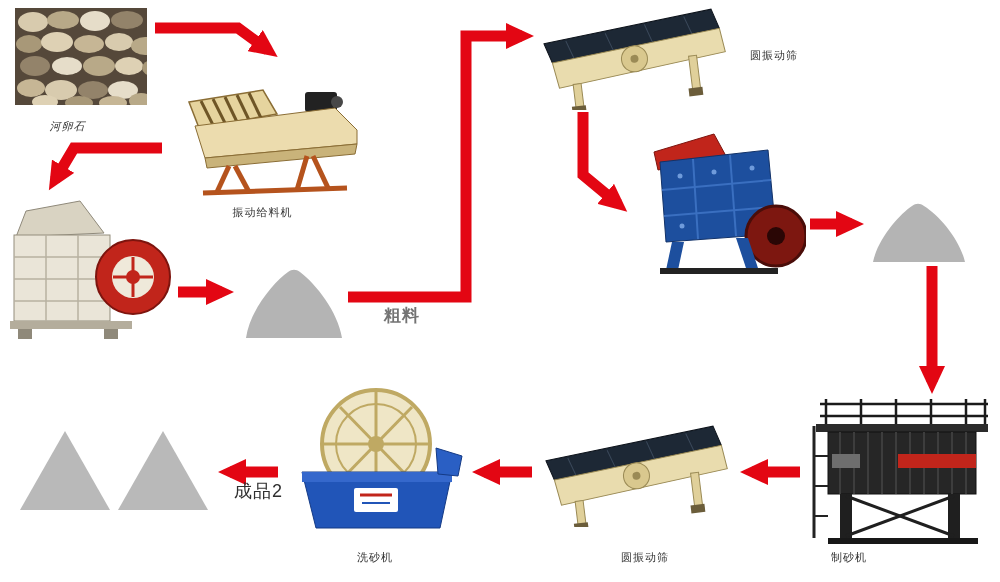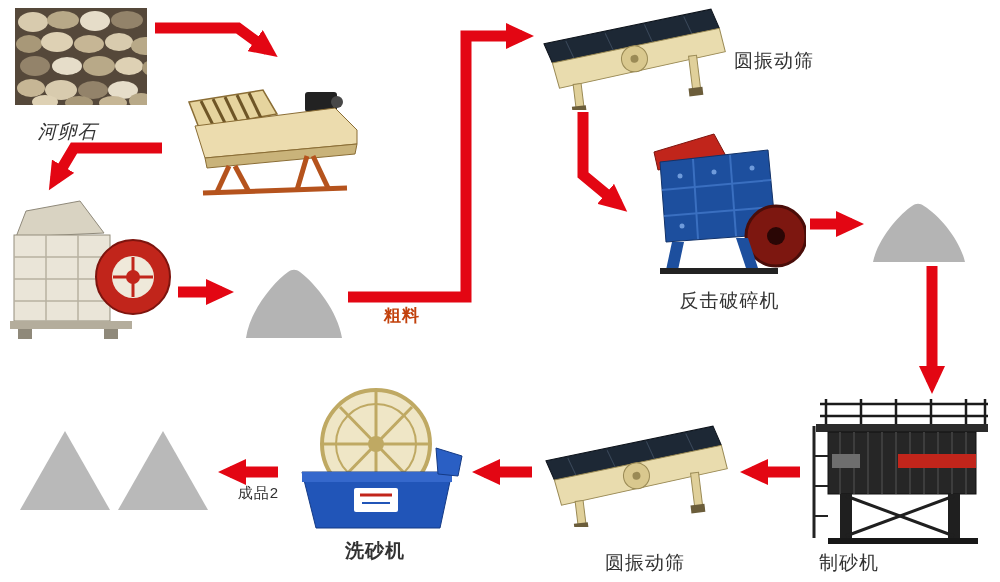--- a/index.html
+++ b/index.html
@@ -3,29 +3,29 @@
 <meta charset="utf-8">
 <style>
   html,body{margin:0;padding:0;background:#fff;}
   .canvas{
     position:relative;width:1000px;height:582px;background:#ffffff;overflow:hidden;
     font-family:"Liberation Sans","DejaVu Sans",sans-serif;
   }
   .node{position:absolute;}
   .illus svg{display:block;}
   .lbl{
-    position:absolute;text-align:center;font-size:19px;color:#333;
+    position:absolute;text-align:center;font-size:11px;color:#333;
     letter-spacing:1px;white-space:nowrap;
   }
   .mound-lbl{
-    position:absolute;width:100%;text-align:center;font-size:17px;font-weight:bold;color:#c2410c;
+    position:absolute;width:100%;text-align:center;font-size:17px;font-weight:bold;color:#737373;
     letter-spacing:1px;
   }
   .tri-lbl{
-    position:absolute;width:100%;bottom:10px;text-align:center;font-size:15px;color:#2f2f2f;
+    position:absolute;width:100%;bottom:10px;text-align:center;font-size:18px;color:#2f2f2f;
     letter-spacing:1px;
   }
   .arrows{position:absolute;left:0;top:0;pointer-events:none;}
 </style>
 </head>
 <body>
 
 <div class="canvas">
 
   <svg class="arrows" width="1000" height="582">
@@ -93,20 +93,21 @@
       <polygon points="20,78 172,64 170,74 22,88" fill="#c9b37a" stroke="#8a6d35"></polygon>
       <g stroke="#b5531d" stroke-width="5" fill="none">
         <path d="M44,86 L32,112"></path>
           <path d="M50,86 L64,112"></path>
         <path d="M122,76 L112,110"></path>
           <path d="M128,76 L144,110"></path>
         <path d="M18,113 L162,108"></path>
       </g>
     </svg>
   </div>
+  <div class="lbl" style="left:200px;top:205px;width:125px;">振动给料机</div>
 
   <div class="node illus" style="left:8px;top:195px;">
     <svg width="165" height="150" viewBox="0 0 165 150">
       <polygon points="18,16 72,6 96,38 8,42" fill="#d9d3c2" stroke="#8f897a"></polygon>
       <rect x="6" y="40" width="96" height="86" fill="#eae5d8" stroke="#938d7d"></rect>
       <g stroke="#b7b1a0" stroke-width="1.5">
         <line x1="6" y1="62" x2="102" y2="62"></line>
           <line x1="6" y1="84" x2="102" y2="84"></line>
         <line x1="6" y1="106" x2="102" y2="106"></line>
           <line x1="38" y1="40" x2="38" y2="126"></line>
@@ -169,21 +170,20 @@
         <circle cx="66" cy="50" r="2.5" fill="#6f9bdb"></circle>
       <circle cx="104" cy="46" r="2.5" fill="#6f9bdb"></circle>
         <circle cx="34" cy="104" r="2.5" fill="#6f9bdb"></circle>
       <circle cx="128" cy="114" r="30" fill="#7d1710" stroke="#4a0d09" stroke-width="3"></circle>
       <circle cx="128" cy="114" r="9" fill="#2a0605"></circle>
       <polygon points="24,120 36,120 30,148 18,148" fill="#1d4f9e"></polygon>
       <polygon points="88,116 100,116 110,146 98,146" fill="#1d4f9e"></polygon>
       <rect x="12" y="146" width="118" height="6" fill="#222"></rect>
     </svg>
   </div>
-  <div class="lbl" style="left:662px;top:288px;width:135px;">反击破碎机</div>
 
   <div class="node" style="left:868px;top:198px;width:102px;height:68px;">
     <svg width="102" height="68" viewBox="0 0 102 68">
       <path d="M5,64 C10,40 32,16 44,8 C48,5 52,5 56,8 C72,18 92,42 97,64 Z" fill="#b4b4b4"></path>
     </svg>
     <span class="mound-lbl" style="top:34px;">细料</span>
   </div>
 
   <div class="node illus" style="left:806px;top:396px;">
     <svg width="188" height="150" viewBox="0 0 188 150">
@@ -260,21 +260,21 @@
       </g>
       <circle cx="88" cy="58" r="8" fill="#bfa963"></circle>
       <polygon points="14,86 164,86 152,142 28,142" fill="#2155b8" stroke="#143a85"></polygon>
       <rect x="14" y="86" width="150" height="10" fill="#3568cc"></rect>
       <rect x="66" y="102" width="44" height="24" rx="2" fill="#ffffff"></rect>
       <line x1="72" y1="109" x2="104" y2="109" stroke="#c1251b" stroke-width="3"></line>
       <line x1="74" y1="117" x2="102" y2="117" stroke="#2155b8" stroke-width="2"></line>
       <polygon points="148,62 174,70 170,90 150,88" fill="#2a5fc4" stroke="#143a85"></polygon>
     </svg>
   </div>
-  <div class="lbl" style="left:315px;top:538px;width:120px;font-weight:bold;">洗砂机</div>
+  <div class="lbl" style="left:315px;top:550px;width:120px;">洗砂机</div>
 
   <div class="node" style="left:18px;top:428px;width:95px;height:85px;">
     <svg width="95" height="85" viewBox="0 0 95 85">
       <polygon points="47,3 92,82 2,82" fill="#b9b9b9"></polygon>
     </svg>
     <span class="tri-lbl">成品1</span>
   </div>
 
   <div class="node" style="left:116px;top:428px;width:95px;height:85px;">
     <svg width="95" height="85" viewBox="0 0 95 85">

